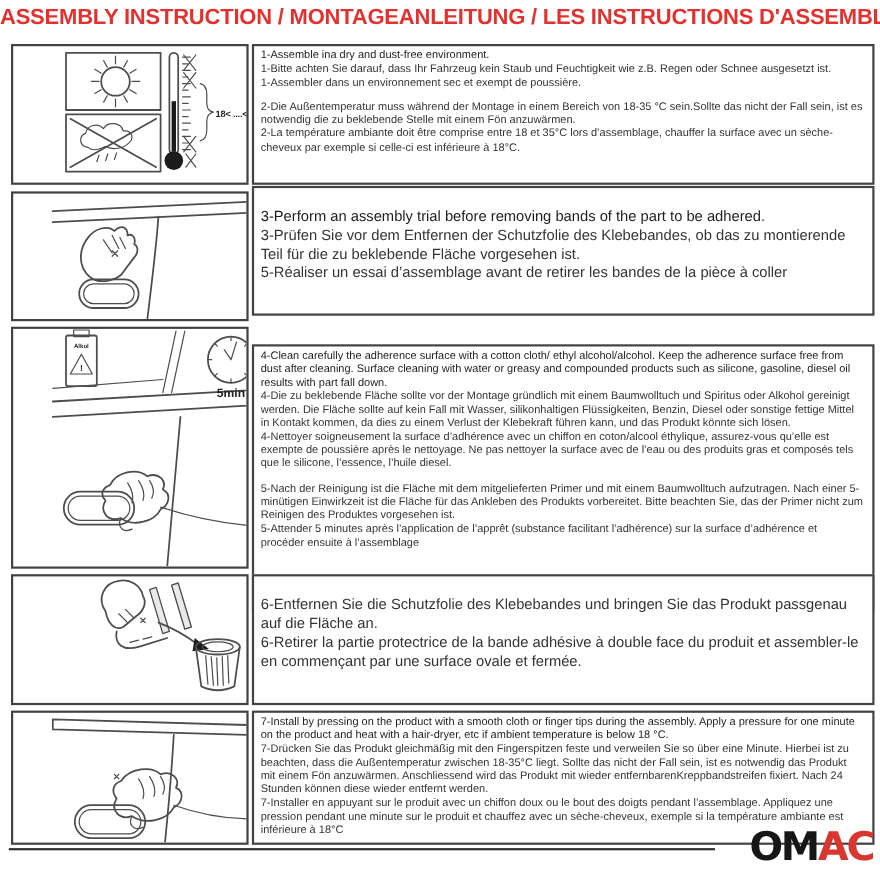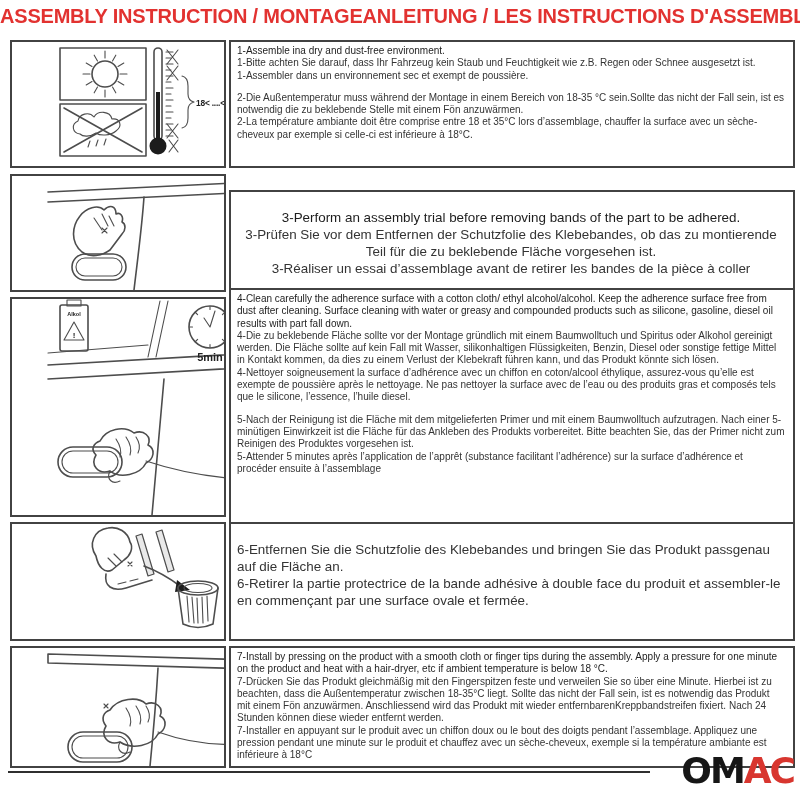--- a/index.html
+++ b/index.html
@@ -77,25 +77,25 @@
       <path d="M98,21 C96,50 92,80 88,114"></path>
       <g>
         <path d="M36,76 C24,66 26,50 34,40 C40,32 52,28 58,34 C64,28 70,30 70,38 C74,36 78,40 76,46 C80,48 80,54 76,58 L64,74 C56,80 44,82 36,76"></path>
         <path class="thin" d="M48,42 L56,54 M56,38 L62,50 M63,40 L68,50"></path>
         <path class="thin" d="M56,52 l5,5 M61,52 l-5,5"></path>
         <rect x="26" y="78" width="54" height="26" rx="13"></rect>
         <rect class="thin" x="30" y="82" width="46" height="18" rx="9"></rect>
       </g>
     </svg>
   </div>
-  <div class="cell rightcol big pad-t" style="top:190px;height:118px;text-align:center;">
+  <div class="cell rightcol big pad-t" style="top:169px;height:118px;">
     <div class="step">
       <div class="en">3-Perform an assembly trial before removing bands of the part to be adhered.</div>
       <div>3-Prüfen Sie vor dem Entfernen der Schutzfolie des Klebebandes, ob das zu montierende Teil für die zu beklebende Fläche vorgesehen ist.</div>
-      <div>3-Réaliser un essai d’assemblage avant de retirer les bandes de la pièce à coller</div>
+      <div>5-Réaliser un essai d’assemblage avant de retirer les bandes de la pièce à coller</div>
     </div>
   </div>
 
   <div class="cell leftcol" style="top:297px;height:220px;">
     <svg class="art" width="212" height="216" viewBox="0 0 212 216">
       <path class="thin" d="M114,2 L102,58 M122,2 L110,58 M2,54 L102,46"></path>
       <path d="M2,66 L210,54 M2,80 L210,68"></path>
       <path d="M118,80 C114,125 110,170 106,216"></path>
       <g>
         <rect x="14" y="6" width="28" height="46" rx="2"></rect>
@@ -112,21 +112,21 @@
       </g>
       <g>
         <rect x="12" y="148" width="64" height="30" rx="15"></rect>
         <rect class="thin" x="16" y="152" width="56" height="22" rx="11"></rect>
         <path d="M54,142 C60,130 78,126 88,134 C98,130 106,138 102,146 C110,150 108,160 100,164 C94,176 74,180 64,172 C52,176 44,166 50,156 C44,150 48,144 54,142"></path>
         <path class="thin" d="M70,140 C74,146 76,152 74,158 M80,138 C84,144 86,150 84,156 M90,138 C94,144 94,150 92,154"></path>
         <path class="thin" d="M100,162 C130,172 160,178 196,180 M64,172 C60,180 66,186 74,182"></path>
       </g>
     </svg>
   </div>
-  <div class="cell rightcol small" style="top:288px;height:244px;">
+  <div class="cell rightcol small" style="top:313px;height:244px;">
     <div class="step">
       <div class="en">4-Clean carefully the adherence surface with a cotton cloth/ ethyl alcohol/alcohol. Keep the adherence surface free from dust after cleaning. Surface cleaning with water or greasy and compounded products such as silicone, gasoline, diesel oil results with part fall down.</div>
       <div>4-Die zu beklebende Fläche sollte vor der Montage gründlich mit einem Baumwolltuch und Spiritus oder Alkohol gereinigt werden. Die Fläche sollte auf kein Fall mit Wasser, silikonhaltigen Flüssigkeiten, Benzin, Diesel oder sonstige fettige Mittel in Kontakt kommen, da dies zu einem Verlust der Klebekraft führen kann, und das Produkt könnte sich lösen.</div>
       <div>4-Nettoyer soigneusement la surface d’adhérence avec un chiffon en coton/alcool éthylique, assurez-vous qu’elle est exempte de poussière après le nettoyage. Ne pas nettoyer la surface avec de l’eau ou des produits gras et composés tels que le silicone, l’essence, l’huile diesel.</div>
     </div>
     <div class="step">
       <div>5-Nach der Reinigung ist die Fläche mit dem mitgelieferten Primer und mit einem Baumwolltuch aufzutragen. Nach einer 5-minütigen Einwirkzeit ist die Fläche für das Ankleben des Produkts vorbereitet. Bitte beachten Sie, das der Primer nicht zum Reinigen des Produktes vorgesehen ist.</div>
       <div>5-Attender 5 minutes après l’application de l’apprêt (substance facilitant l’adhérence) sur la surface d’adhérence et procéder ensuite à l’assemblage</div>
     </div>
   </div>

